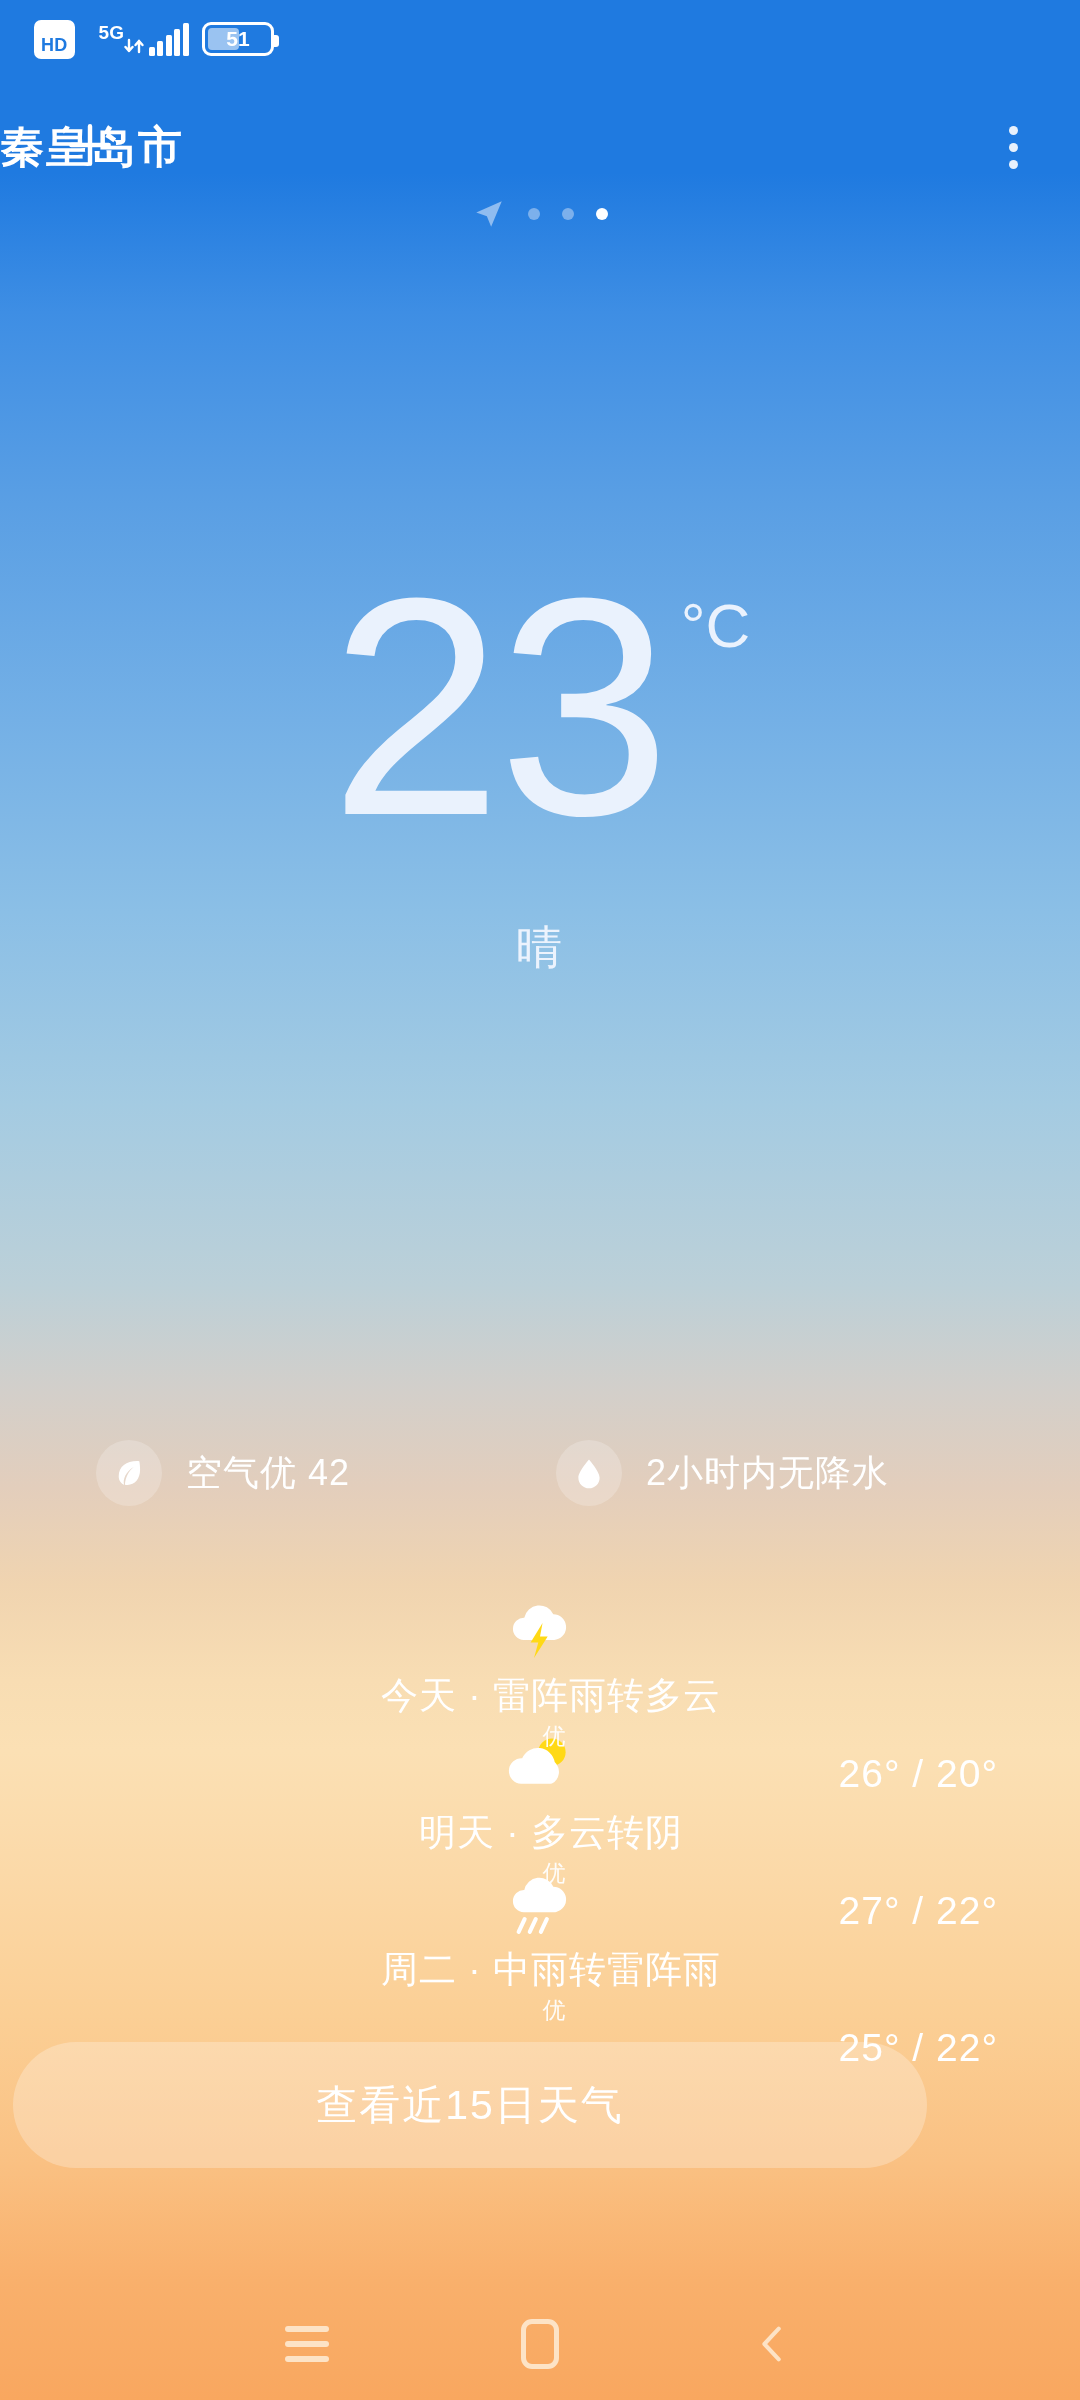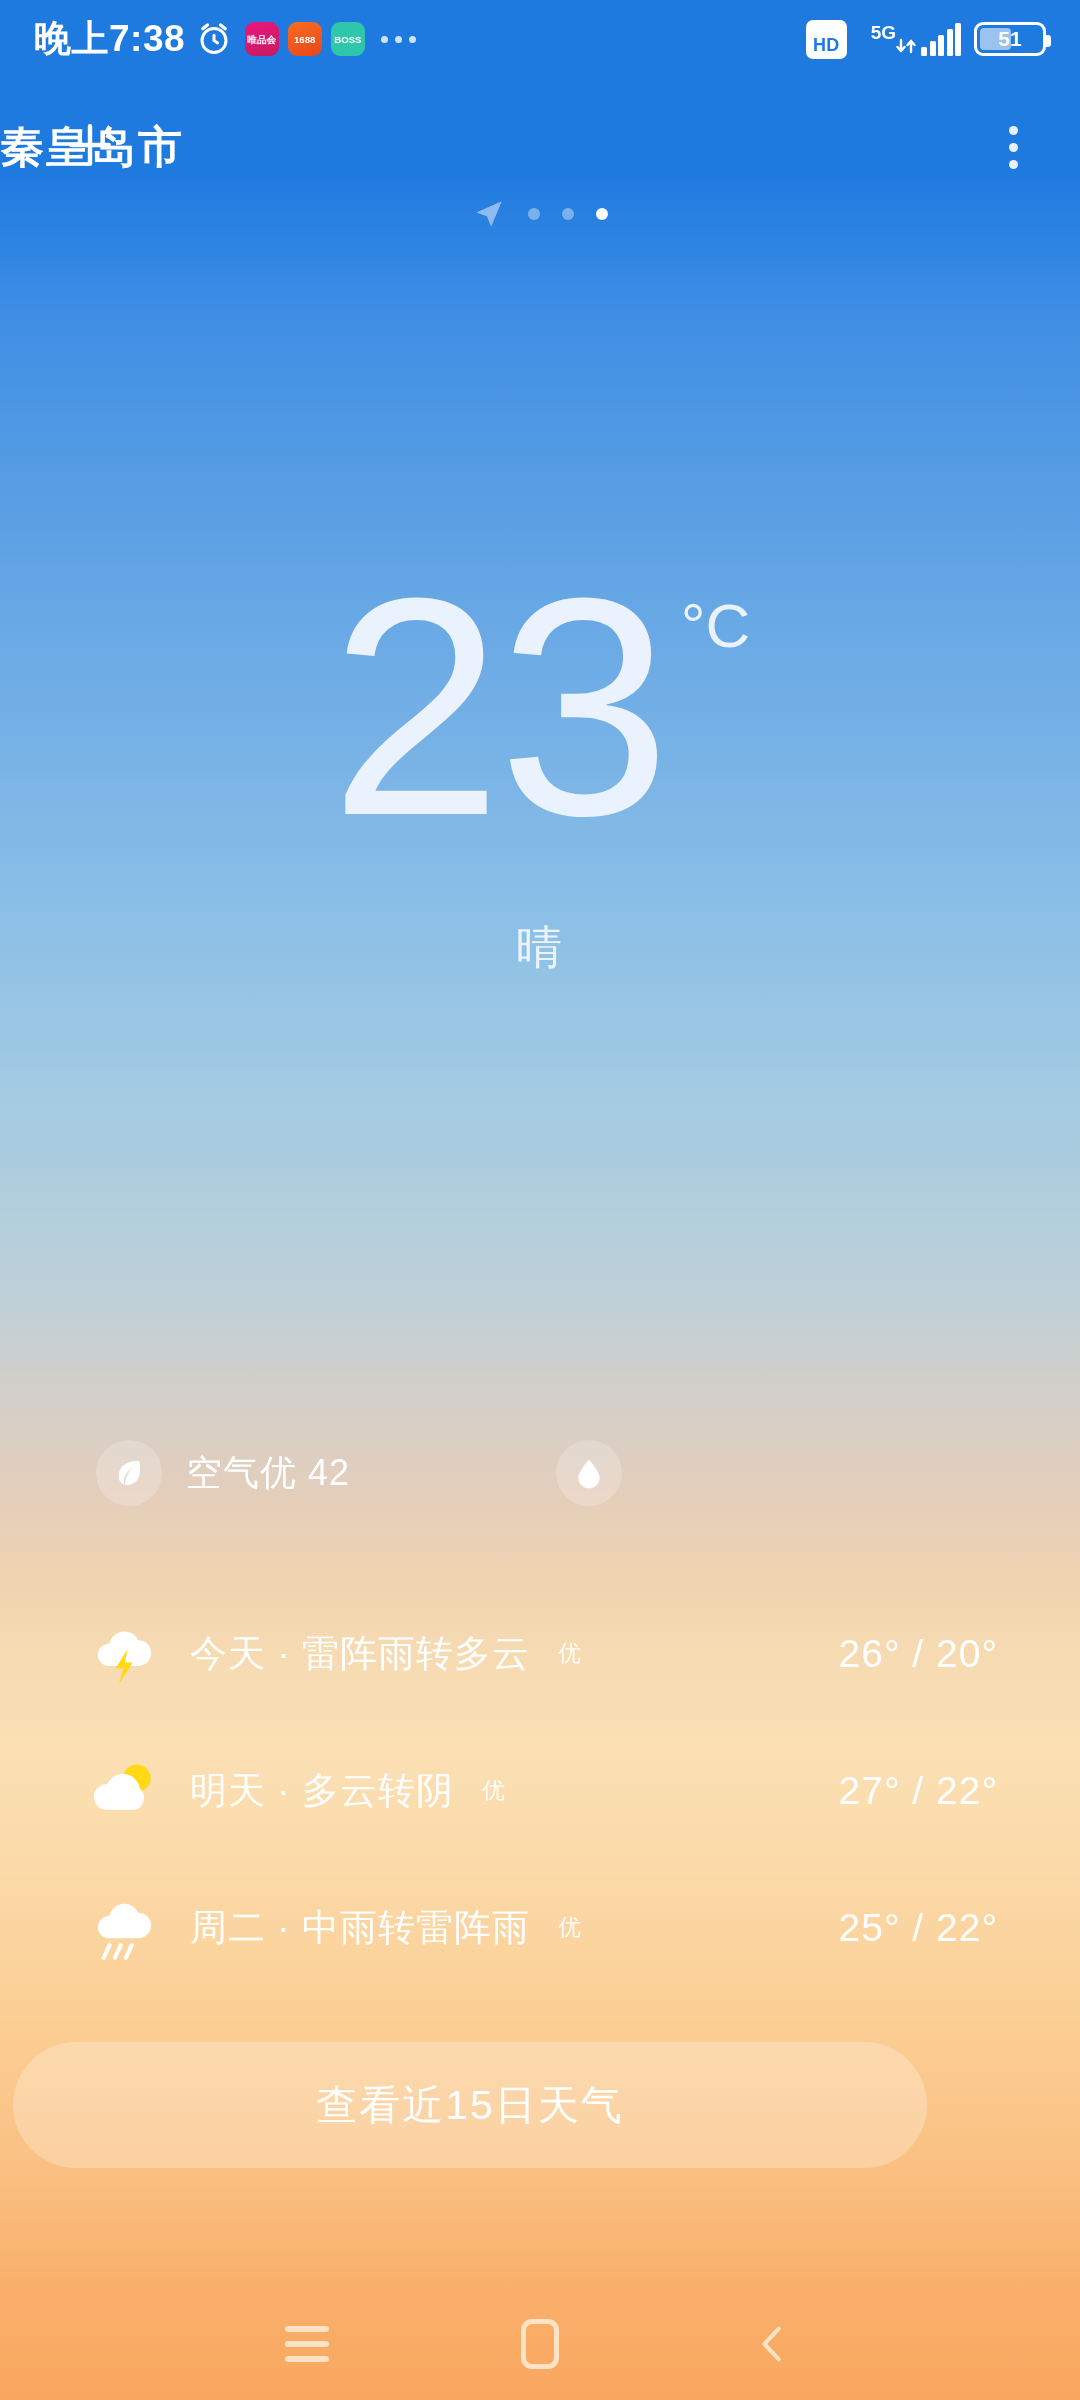--- a/index.html
+++ b/index.html
@@ -133,20 +133,21 @@
     display:flex; align-items:center; justify-content:center;
     flex:0 0 66px;
   }
   .info-text { color:#ffffff; font-size:36px; font-weight:500; margin-left:24px; letter-spacing:1px; }
 
   
   .forecast { position:absolute; top:1585px; left:0; width:1080px; }
   .fc-row {
     height:137px; display:flex; align-items:center; padding:0 82px;
     cursor:pointer;
+    flex-direction:column;
   }
   .fc-icon { flex:0 0 86px; display:flex; align-items:center; justify-content:center; }
   .fc-desc { color:#ffffff; font-size:37px; font-weight:500; margin-left:22px; letter-spacing:1px; white-space:nowrap; }
   .fc-badge { color:#ffffff; font-size:23px; font-weight:500; margin-left:28px; opacity:.95; }
   .fc-temp { margin-left:auto; color:#ffffff; font-size:39px; font-weight:400; letter-spacing:1px; white-space:nowrap; }
 
   
   .cta-wrap { position:absolute; top:2042px; left:0; width:940px; display:flex; justify-content:center; }
   .cta {
     width:914px; height:126px; border-radius:63px;
@@ -166,47 +167,20 @@
   .nav-lines { display:flex; flex-direction:column; gap:9px; }
   .nav-lines i { width:44px; height:6px; border-radius:3px; background:#fde3c6; display:block; }
   .nav-home { width:38px; height:50px; border:5px solid #fde3c6; border-radius:11px; }
 </style>
 </head>
 <body>
 
 <div id="screen">
 
   <div class="statusbar">
-    <div class="sb-left">
-      <div class="sb-time">晚上7:38</div>
-      <div class="alarm-icon">
-        <svg width="36" height="36" viewBox="0 0 24 24">
-          <circle cx="12" cy="13" r="8" fill="none" stroke="#ffffff" stroke-width="2"></circle>
-          <path d="M12 9.5v3.5l2.4 1.6" fill="none" stroke="#ffffff" stroke-width="2" stroke-linecap="round"></path>
-          <path d="M4.5 5.2 L7.6 2.6" stroke="#ffffff" stroke-width="2.2" stroke-linecap="round"></path>
-          <path d="M19.5 5.2 L16.4 2.6" stroke="#ffffff" stroke-width="2.2" stroke-linecap="round"></path>
-        </svg>
-      </div>
-      <div class="app-icons">
-        <div class="app-ico ico-vip">
-          <span>唯品会</span>
-        </div>
-        <div class="app-ico ico-1688">
-          <span>1688</span>
-        </div>
-        <div class="app-ico ico-boss">
-          <span>BOSS</span>
-        </div>
-      </div>
-      <div class="overflow-dots">
-        <i></i>
-          <i></i>
-          <i></i>
-      </div>
-    </div>
 
     <div class="sb-right">
       <div class="hd-badge">HD</div>
       <div class="net-block">
         <div class="net-label">5G</div>
         <div class="net-row">
           <svg width="22" height="20" viewBox="0 0 22 20">
             <path d="M5 4 v11 M5 15 l-3.5 -4 M5 15 l3.5 -4" stroke="#ffffff" stroke-width="2.4" fill="none" stroke-linecap="round"></path>
             <path d="M15 16 v-11 M15 5 l-3.5 4 M15 5 l3.5 4" stroke="#ffffff" stroke-width="2.4" fill="none" stroke-linecap="round"></path>
           </svg>
@@ -267,20 +241,21 @@
         </svg>
       </div>
       <div class="info-text">空气优 42</div>
     </div>
     <div class="info-item">
       <div class="info-chip">
         <svg width="34" height="34" viewBox="0 0 24 24">
           <path d="M12 2.5 C12 2.5 4.5 11 4.5 15.3 A7.5 7.5 0 0 0 19.5 15.3 C19.5 11 12 2.5 12 2.5 Z" fill="#ffffff"></path>
         </svg>
       </div>
+      <div class="info-text">2小时内无降水</div>
     </div>
   </div>
 
   <div class="forecast">
 
     <div class="fc-row">
       <div class="fc-icon">
         <svg width="82" height="82" viewBox="0 0 48 48">
           <path d="M14.5 31a6.5 6.5 0 0 1 .3-13 9 9 0 0 1 17-2 7.5 7.5 0 0 1 1.7 14.8 7 7 0 0 1-1.2.2H14.5z" fill="#ffffff"></path>
           <path d="M25.5 21 L18.5 32.5 H23 L20.5 41.5 L28.5 29 H24 Z" fill="#ffd916"></path>

